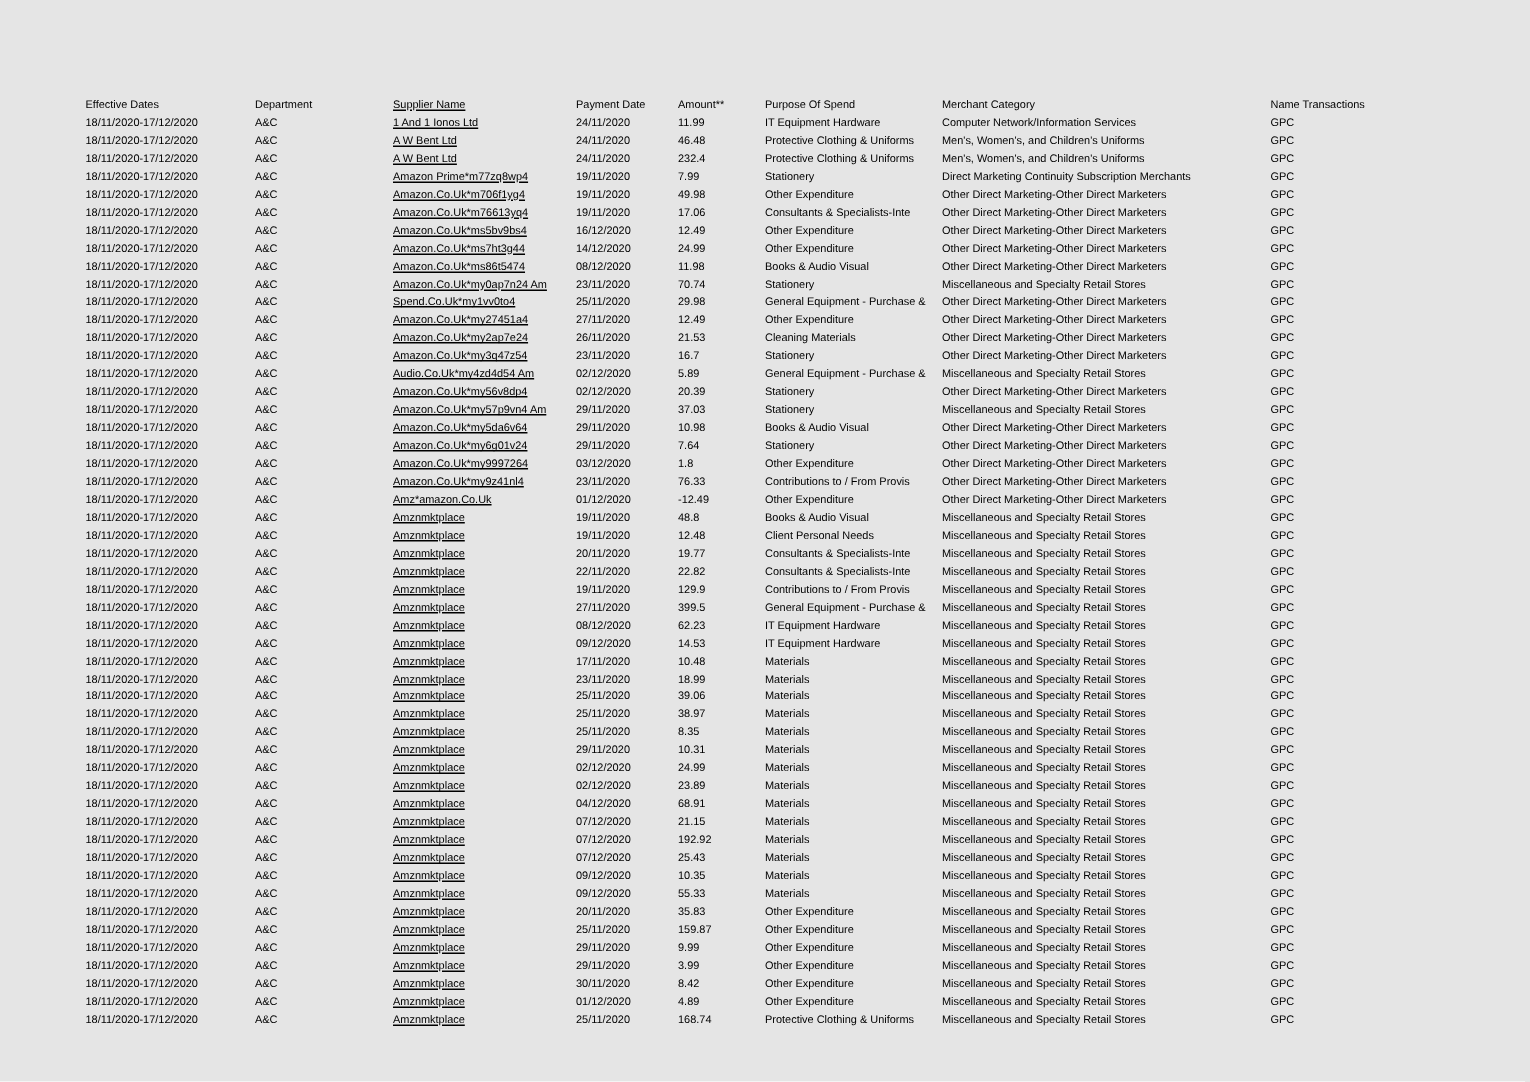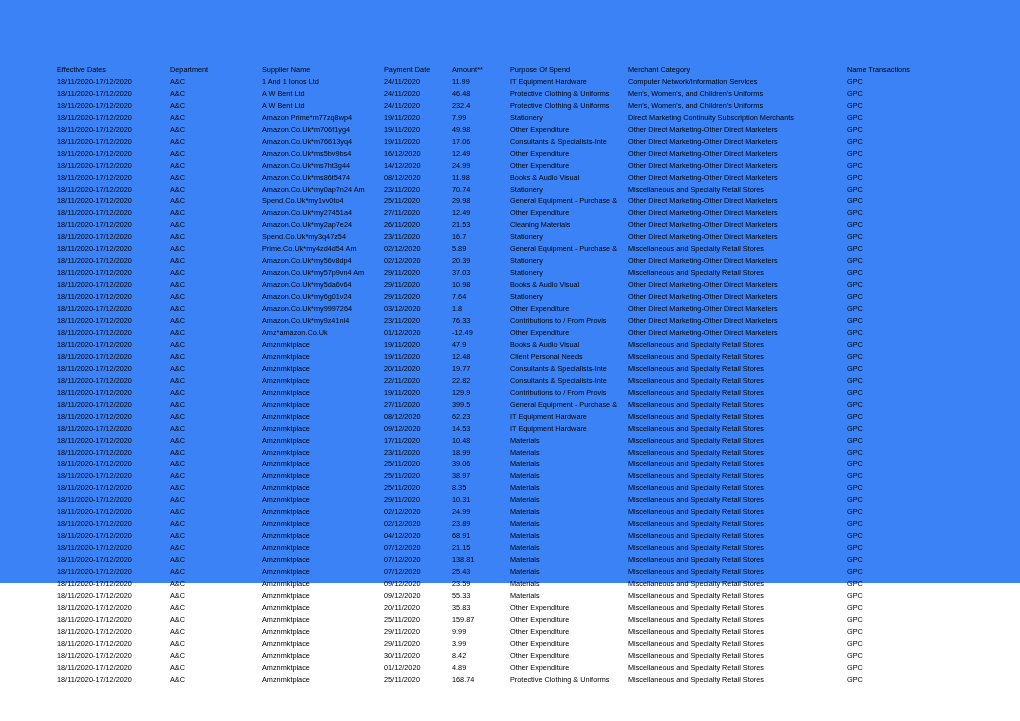--- a/index.html
+++ b/index.html
@@ -10,22 +10,22 @@
   body {
     width: 1020px;
     height: 721px;
     font-family: "Liberation Sans", sans-serif;
     color: #000000;
     overflow: hidden;
   }
   #page {
     position: relative;
     width: 1020px;
-    height: 583px;
-    background: #3b82f6;
+    height: 721px;
+    background: #e5e5e5;
   }
   #sheet {
     position: absolute;
     left: 57px;
     top: 64px;
     width: 910px;
   }
   table.spend-table {
     border-collapse: collapse;
     border-spacing: 0;
@@ -55,21 +55,21 @@
   col.c-purpose  { width: 118px; }
   col.c-merchant { width: 219px; }
   col.c-card     { width: 120px; }
 
   td.cell-paydate, th.head-paydate { text-align: right; padding-right: 9px; }
   td.cell-amount  { text-align: right; padding-right: 7px; }
   th.head-amount  { text-align: left; padding-left: 3px; }
   td.cell-purpose, th.head-purpose { padding-left: 3px; }
   td.cell-merchant, th.head-merchant { padding-left: 2px; }
   td.cell-card, th.head-card { padding-left: 1px; }
-  td.cell-supplier, th.head-supplier { padding-left: 1px; }
+  td.cell-supplier, th.head-supplier { padding-left: 1px; text-decoration: underline; }
   td.cell-dept, th.head-dept { padding-left: 1px; }
 </style>
 </head>
 <body>
 
 <div id="page">
   <div id="sheet">
     <table class="spend-table">
       <colgroup>
         <col class="c-dates">
@@ -220,31 +220,31 @@
             <td class="cell-supplier">Amazon.Co.Uk*my2ap7e24</td>
             <td class="cell-paydate">26/11/2020</td>
             <td class="cell-amount">21.53</td>
             <td class="cell-purpose">Cleaning Materials</td>
             <td class="cell-merchant">Other Direct Marketing-Other Direct Marketers</td>
             <td class="cell-card">GPC</td>
           </tr>
           <tr>
             <td class="cell-dates">18/11/2020-17/12/2020</td>
             <td class="cell-dept">A&amp;C</td>
-            <td class="cell-supplier">Spend.Co.Uk*my3q47z54</td>
+            <td class="cell-supplier">Amazon.Co.Uk*my3q47z54</td>
             <td class="cell-paydate">23/11/2020</td>
             <td class="cell-amount">16.7</td>
             <td class="cell-purpose">Stationery</td>
             <td class="cell-merchant">Other Direct Marketing-Other Direct Marketers</td>
             <td class="cell-card">GPC</td>
           </tr>
           <tr>
             <td class="cell-dates">18/11/2020-17/12/2020</td>
             <td class="cell-dept">A&amp;C</td>
-            <td class="cell-supplier">Prime.Co.Uk*my4zd4d54 Am</td>
+            <td class="cell-supplier">Audio.Co.Uk*my4zd4d54 Am</td>
             <td class="cell-paydate">02/12/2020</td>
             <td class="cell-amount">5.89</td>
             <td class="cell-purpose">General Equipment - Purchase &amp;</td>
             <td class="cell-merchant">Miscellaneous and Specialty Retail Stores</td>
             <td class="cell-card">GPC</td>
           </tr>
           <tr>
             <td class="cell-dates">18/11/2020-17/12/2020</td>
             <td class="cell-dept">A&amp;C</td>
             <td class="cell-supplier">Amazon.Co.Uk*my56v8dp4</td>
@@ -312,21 +312,21 @@
             <td class="cell-amount">-12.49</td>
             <td class="cell-purpose">Other Expenditure</td>
             <td class="cell-merchant">Other Direct Marketing-Other Direct Marketers</td>
             <td class="cell-card">GPC</td>
           </tr>
           <tr>
             <td class="cell-dates">18/11/2020-17/12/2020</td>
             <td class="cell-dept">A&amp;C</td>
             <td class="cell-supplier">Amznmktplace</td>
             <td class="cell-paydate">19/11/2020</td>
-            <td class="cell-amount">47.9</td>
+            <td class="cell-amount">48.8</td>
             <td class="cell-purpose">Books &amp; Audio Visual</td>
             <td class="cell-merchant">Miscellaneous and Specialty Retail Stores</td>
             <td class="cell-card">GPC</td>
           </tr>
           <tr>
             <td class="cell-dates">18/11/2020-17/12/2020</td>
             <td class="cell-dept">A&amp;C</td>
             <td class="cell-supplier">Amznmktplace</td>
             <td class="cell-paydate">19/11/2020</td>
             <td class="cell-amount">12.48</td>
@@ -492,41 +492,41 @@
             <td class="cell-amount">21.15</td>
             <td class="cell-purpose">Materials</td>
             <td class="cell-merchant">Miscellaneous and Specialty Retail Stores</td>
             <td class="cell-card">GPC</td>
           </tr>
           <tr>
             <td class="cell-dates">18/11/2020-17/12/2020</td>
             <td class="cell-dept">A&amp;C</td>
             <td class="cell-supplier">Amznmktplace</td>
             <td class="cell-paydate">07/12/2020</td>
-            <td class="cell-amount">138.81</td>
+            <td class="cell-amount">192.92</td>
             <td class="cell-purpose">Materials</td>
             <td class="cell-merchant">Miscellaneous and Specialty Retail Stores</td>
             <td class="cell-card">GPC</td>
           </tr>
           <tr>
             <td class="cell-dates">18/11/2020-17/12/2020</td>
             <td class="cell-dept">A&amp;C</td>
             <td class="cell-supplier">Amznmktplace</td>
             <td class="cell-paydate">07/12/2020</td>
             <td class="cell-amount">25.43</td>
             <td class="cell-purpose">Materials</td>
             <td class="cell-merchant">Miscellaneous and Specialty Retail Stores</td>
             <td class="cell-card">GPC</td>
           </tr>
           <tr>
             <td class="cell-dates">18/11/2020-17/12/2020</td>
             <td class="cell-dept">A&amp;C</td>
             <td class="cell-supplier">Amznmktplace</td>
             <td class="cell-paydate">09/12/2020</td>
-            <td class="cell-amount">23.59</td>
+            <td class="cell-amount">10.35</td>
             <td class="cell-purpose">Materials</td>
             <td class="cell-merchant">Miscellaneous and Specialty Retail Stores</td>
             <td class="cell-card">GPC</td>
           </tr>
           <tr>
             <td class="cell-dates">18/11/2020-17/12/2020</td>
             <td class="cell-dept">A&amp;C</td>
             <td class="cell-supplier">Amznmktplace</td>
             <td class="cell-paydate">09/12/2020</td>
             <td class="cell-amount">55.33</td>

